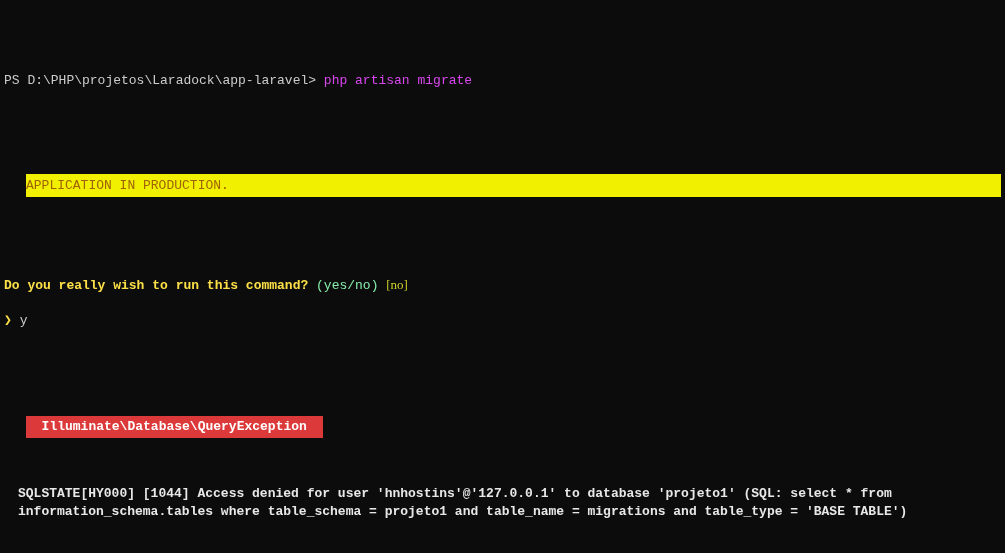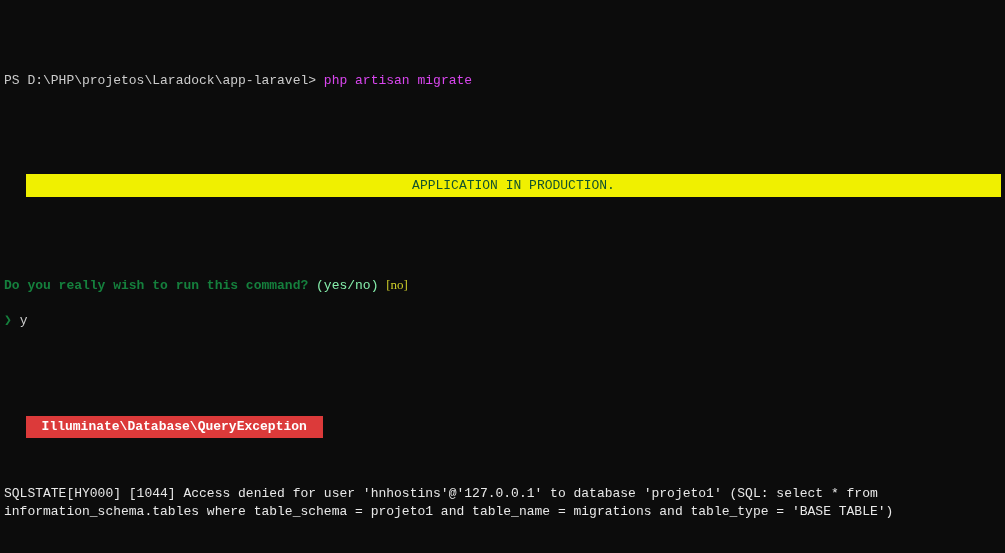--- a/index.html
+++ b/index.html
@@ -23,51 +23,50 @@
       padding: 0 4px;
     }
     .prompt-path { color: #cccccc; }
     .command-text { color: #d946ef; }
     .banner-row {
       padding: 0 4px;
       margin-top: 14px;
     }
     .banner {
       background: #f0f000;
-      color: #14532d;
-      text-align: center;
+      color: #a16207;
       padding: 3px 0;
       margin-left: 22px;
       font-weight: normal;
     }
     .question-block {
       margin-top: 26px;
       padding: 0 4px;
     }
-    .bold-white { color: #15803d; font-weight: bold; }
+    .bold-white { color: #fde047; font-weight: bold; }
     .muted { color: #86efac; }
     .yellow-opt { color: #cfcf2a; font-family: Liberation Serif, serif; }
     .exc-header-row {
       padding: 0 4px;
       margin-top: 34px;
     }
     .exc-header {
       background: #dc3a3a;
       color: #ffffff;
       padding: 2px 16px;
       display: inline-block;
       margin-left: 6px;
       font-weight: bold;
     }
     .exc-msg {
       margin-top: 12px;
-      padding: 0 4px;
+      padding: 0 18px;
       white-space: normal;
       color: #e8e8e8;
-      font-weight: normal;
+      font-weight: bold;
     }
   </style>
 </head>
 <body>
 
 
 
 <div class="line"><span class="prompt-path">PS D:\PHP\projetos\Laradock\app-laravel&gt; </span><span class="command-text">php artisan migrate</span></div>
 
 <div class="banner-row">

